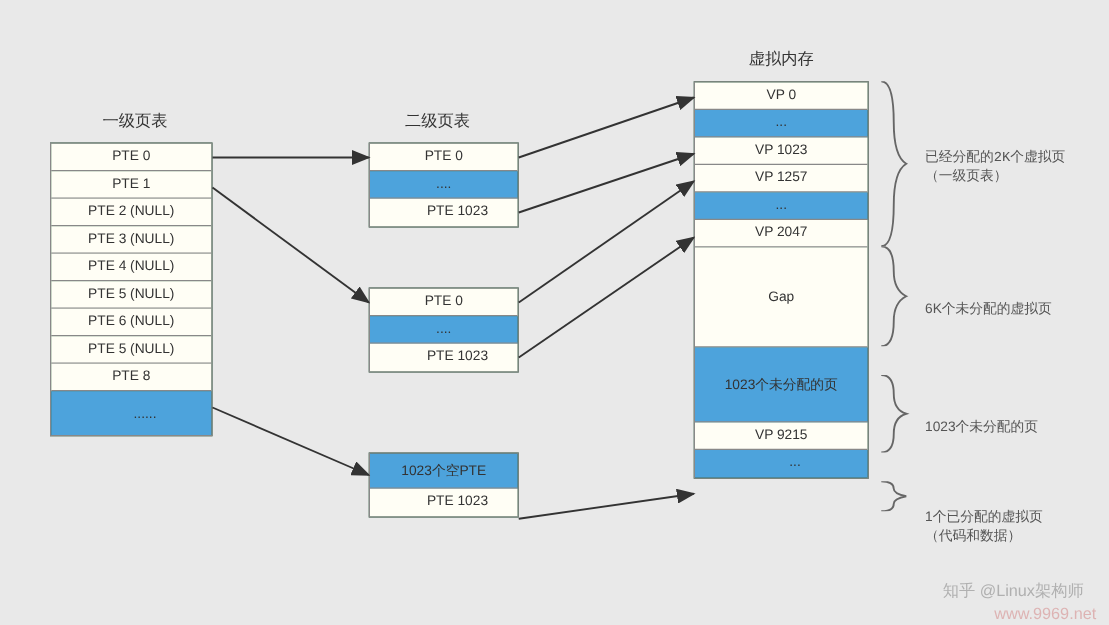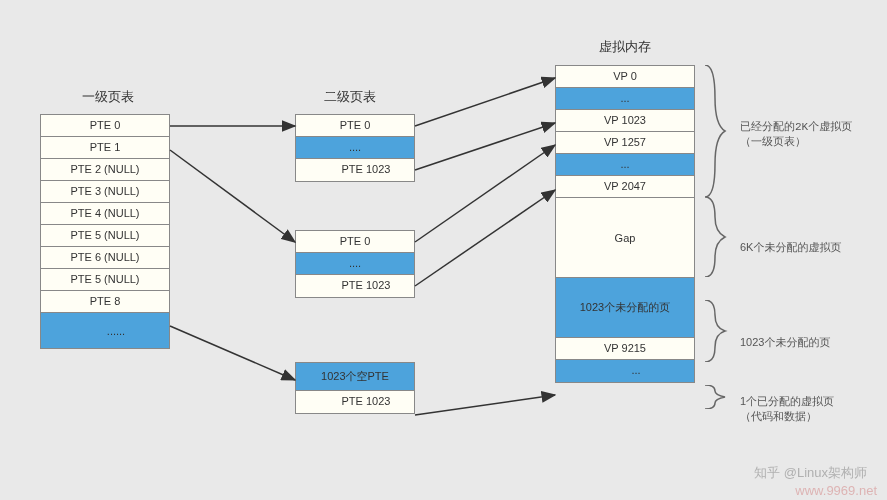--- a/index.html
+++ b/index.html
@@ -116,21 +116,21 @@
   <div class="cell cream">VP 9215</div>
   <div class="cell blue">...</div>
 </div>
 
 <div class="side-label" style="left:740px; top:120px;font-family:Liberation Mono, monospace;">
   <div>已经分配的2K个虚拟页</div>
   <div>（一级页表）</div>
 </div>
 <div class="side-label" style="left:740px; top:240px;">6K个未分配的虚拟页</div>
 <div class="side-label" style="left:740px; top:335px;">1023个未分配的页</div>
-<div class="side-label" style="left:740px; top:394px;">
+<div class="side-label" style="left:740px; top:407px;">
   <div>1个已分配的虚拟页</div>
   <div>（代码和数据）</div>
 </div>
 
 <svg class="brace-svg" style="left:700px; top:65px;" width="30" height="132">
   <path d="M5,0 Q15,0 15,33 Q15,60 25,66 Q15,72 15,99 Q15,132 5,132" stroke="#666" fill="none" stroke-width="1.5"></path>
 </svg>
 <svg class="brace-svg" style="left:700px; top:197px;" width="30" height="80">
   <path d="M5,0 Q15,0 15,20 Q15,35 25,40 Q15,45 15,60 Q15,80 5,80" stroke="#666" fill="none" stroke-width="1.5"></path>
 </svg>

